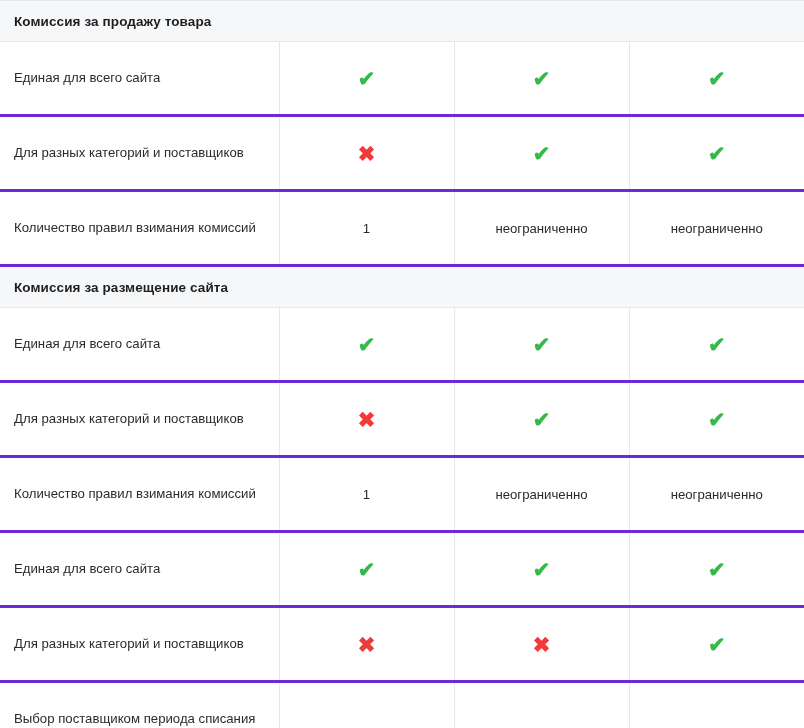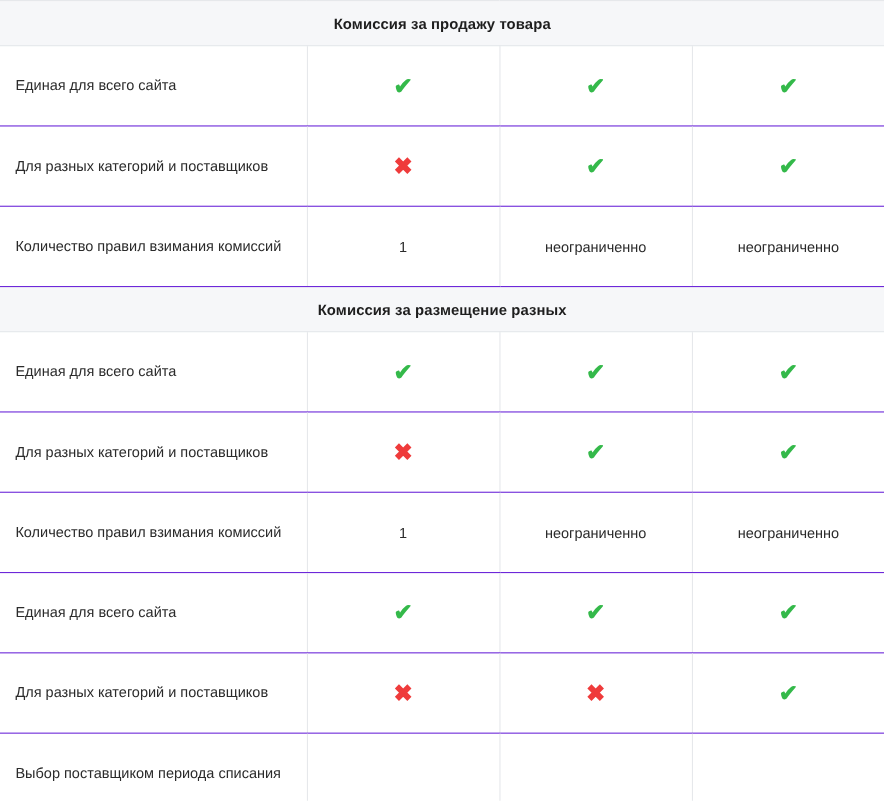--- a/index.html
+++ b/index.html
@@ -23,24 +23,23 @@
   .comparison-table col.col-plan  { width: 175px; }
   .section-row td {
     background: #f6f7f9;
     border-top: 1px solid #e6e8eb;
     border-bottom: 1px solid #e6e8eb;
     padding: 13px 14px 12px 14px;
     font-size: 13.5px;
     font-weight: bold;
     color: #1e1e1e;
     letter-spacing: 0.1px;
-    text-align: center;
   }
   .feature-row td {
-    border-bottom: 1px solid #6d28d9;
+    border-bottom: 3px solid #6d28d9;
     padding: 0;
     height: 56px;
     vertical-align: middle;
   }
   .feature-row td.label-cell {
     padding: 8px 16px 8px 14px;
     font-size: 13.2px;
     line-height: 1.42;
     color: #2b2b2b;
     border-right: 1px solid #e6e8eb;
@@ -95,21 +94,21 @@
         <td class="value-cell"><span class="mark check">✔</span></td>
         <td class="value-cell"><span class="mark check">✔</span></td>
       </tr>
       <tr class="feature-row">
         <td class="label-cell">Количество правил взимания комиссий</td>
         <td class="value-cell"><span class="value-text">1</span></td>
         <td class="value-cell"><span class="value-text">неограниченно</span></td>
         <td class="value-cell"><span class="value-text">неограниченно</span></td>
       </tr>
       <tr class="section-row">
-        <td class="section-cell" colspan="4">Комиссия за размещение разных</td>
+        <td class="section-cell" colspan="4">Комиссия за размещение сайта</td>
       </tr>
       <tr class="feature-row">
         <td class="label-cell">Единая для всего сайта</td>
         <td class="value-cell"><span class="mark check">✔</span></td>
         <td class="value-cell"><span class="mark check">✔</span></td>
         <td class="value-cell"><span class="mark check">✔</span></td>
       </tr>
       <tr class="feature-row">
         <td class="label-cell">Для разных категорий и поставщиков</td>
         <td class="value-cell"><span class="mark cross">✖</span></td>

